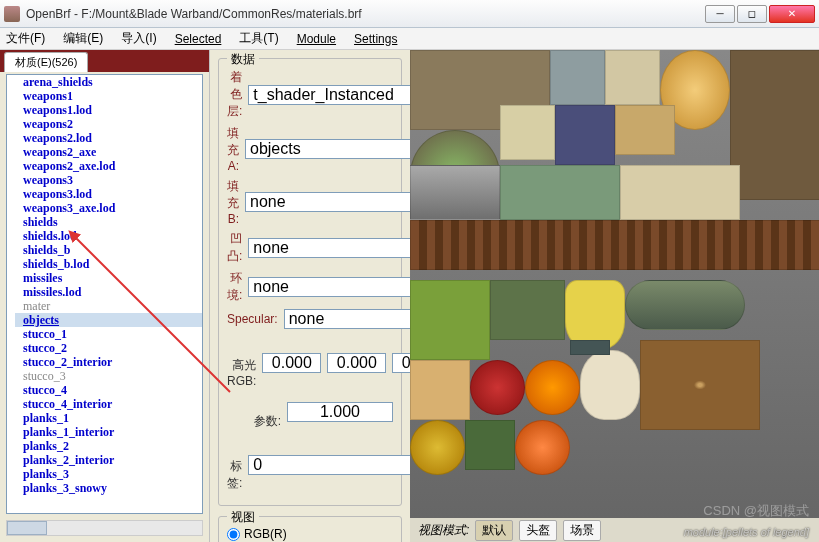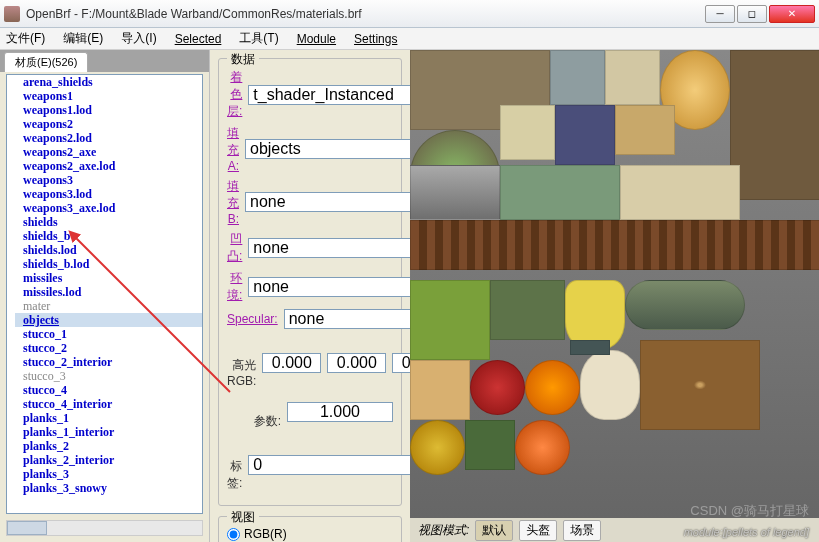--- a/index.html
+++ b/index.html
@@ -17,37 +17,37 @@
 .menubar { display: flex; align-items: center; height: 22px; background: #f4f4f4; border-bottom: 1px solid #d0d0d0; padding: 0 6px; gap: 18px; }
 .menubar span u { text-decoration: underline; }
 
 
 .main { display: flex; height: 492px; }
 .leftcol { width: 210px; background: #ece9d8; border-right: 1px solid #c0c0c0; display: flex; flex-direction: column; }
 .midcol  { width: 200px; background: #ece9d8; padding: 8px; }
 .rightcol{ flex: 1; background: #555; position: relative; display: flex; flex-direction: column; }
 
 
-.tabrow { height: 22px; display: flex; align-items: flex-end; padding: 4px 4px 0 4px; background: #a3a3a3; }
+.tabrow { height: 22px; display: flex; align-items: flex-end; padding: 4px 4px 0 4px; background: #7f1d1d; }
 .tab { background: #fff; border: 1px solid #aaa; border-bottom: none; border-radius: 3px 3px 0 0; padding: 2px 10px; font-size: 11px; }
 .listwrap { flex: 1; margin: 2px 6px 6px 6px; background: #fff; border: 1px solid #7f9db9; overflow-y: scroll; }
 .listwrap::-webkit-scrollbar { width: 16px; }
 .listwrap::-webkit-scrollbar-track { background: #e8e8e8; border-left: 1px solid #ccc; }
 .listwrap::-webkit-scrollbar-thumb { background: #cdd8e4; border: 1px solid #9db0c4; }
 .item { padding: 0 8px; line-height: 14px; color: #0000cc; font-weight: bold; font-family: Liberation Serif, serif; white-space: nowrap; cursor: pointer; margin-left: 8px; }
 .item.dim { color: #888; font-weight: normal; }
 .item.sel { background: #cde; text-decoration: underline; }
 .hscroll { height: 16px; margin: 0 6px 6px 6px; background: #e8e8e8; border: 1px solid #ccc; position: relative; }
 .hscroll .thumb { position:absolute; left:0; top:0; bottom:0; width:40px; background:#cdd8e4; border:1px solid #9db0c4;}
 
 
 .group { border: 1px solid #bbb; border-radius: 3px; margin-bottom: 10px; padding: 10px 8px 8px 8px; position: relative; background: #ece9d8; }
 .group .legend { position: absolute; top: -8px; left: 8px; background: #ece9d8; padding: 0 4px; }
 .row { display: flex; align-items: center; gap: 6px; margin-bottom: 5px; }
-.row .lbl { width: 54px; text-align: right; color: #a21caf; text-decoration: underline; cursor: pointer; }
+.row .lbl { width: 54px; text-align: right; color: #7f1d1d; cursor: pointer; }
 .row .lbl.plain { color: #333; text-decoration: none; cursor: default; margin-top: 20px; }
 .txt { flex: 1; height: 20px; border: 1px solid #7f9db9; background: #fff; padding: 0 4px; font-size: 16px; }
 .small { width: 59px; text-align: center; }
 .btn { width: 26px; height: 20px; border: 1px solid #999; background: linear-gradient(#fdfdfd,#e2e2e2); border-radius: 2px; font-size: 9px; display:flex; align-items:center; justify-content:center; }
 
 
 .radio { display: flex; align-items: center; gap: 4px; margin-bottom: 3px; }
 .radio input { margin: 0; }
 
 
@@ -125,22 +125,22 @@
         <div class="item">weapons1</div>
         <div class="item">weapons1.lod</div>
         <div class="item">weapons2</div>
         <div class="item">weapons2.lod</div>
         <div class="item">weapons2_axe</div>
         <div class="item">weapons2_axe.lod</div>
         <div class="item">weapons3</div>
         <div class="item">weapons3.lod</div>
         <div class="item">weapons3_axe.lod</div>
         <div class="item">shields</div>
+        <div class="item">shields.lod</div>
         <div class="item">shields_b</div>
-        <div class="item">shields.lod</div>
         <div class="item">shields_b.lod</div>
         <div class="item">missiles</div>
         <div class="item">missiles.lod</div>
         <div class="item dim">mater</div>
         <div class="item sel">objects</div>
         <div class="item">stucco_1</div>
         <div class="item">stucco_2</div>
         <div class="item">stucco_2_interior</div>
         <div class="item dim">stucco_3</div>
         <div class="item">stucco_4</div>
@@ -244,21 +244,21 @@
         <div class="tile tb12"></div>
       <div class="tile tb13"></div>
     </div>
     <div class="bottombar">
       <span style="font-style:italic">视图模式:</span>
       <span class="bb active">默认</span>
       <span class="bb">头盔</span>
       <span class="bb">场景</span>
     </div>
     <div class="statusr">module:[pellets of legend]</div>
-    <div class="watermark">CSDN @骑马打星球</div>
+    <div class="watermark">CSDN @视图模式</div>
   </div>
 </div>
 
 <svg class="arrow" viewBox="0 0 180 180">
   <defs>
       <marker id="ah" markerWidth="10" markerHeight="10" refX="2" refY="3" orient="auto">
     <path d="M0,0 L6,3 L0,6 Z" fill="#d33"></path>
       </marker>
     </defs>
   <line x1="170" y1="170" x2="14" y2="14" stroke="#d33" stroke-width="2" marker-end="url(#ah)"></line>

